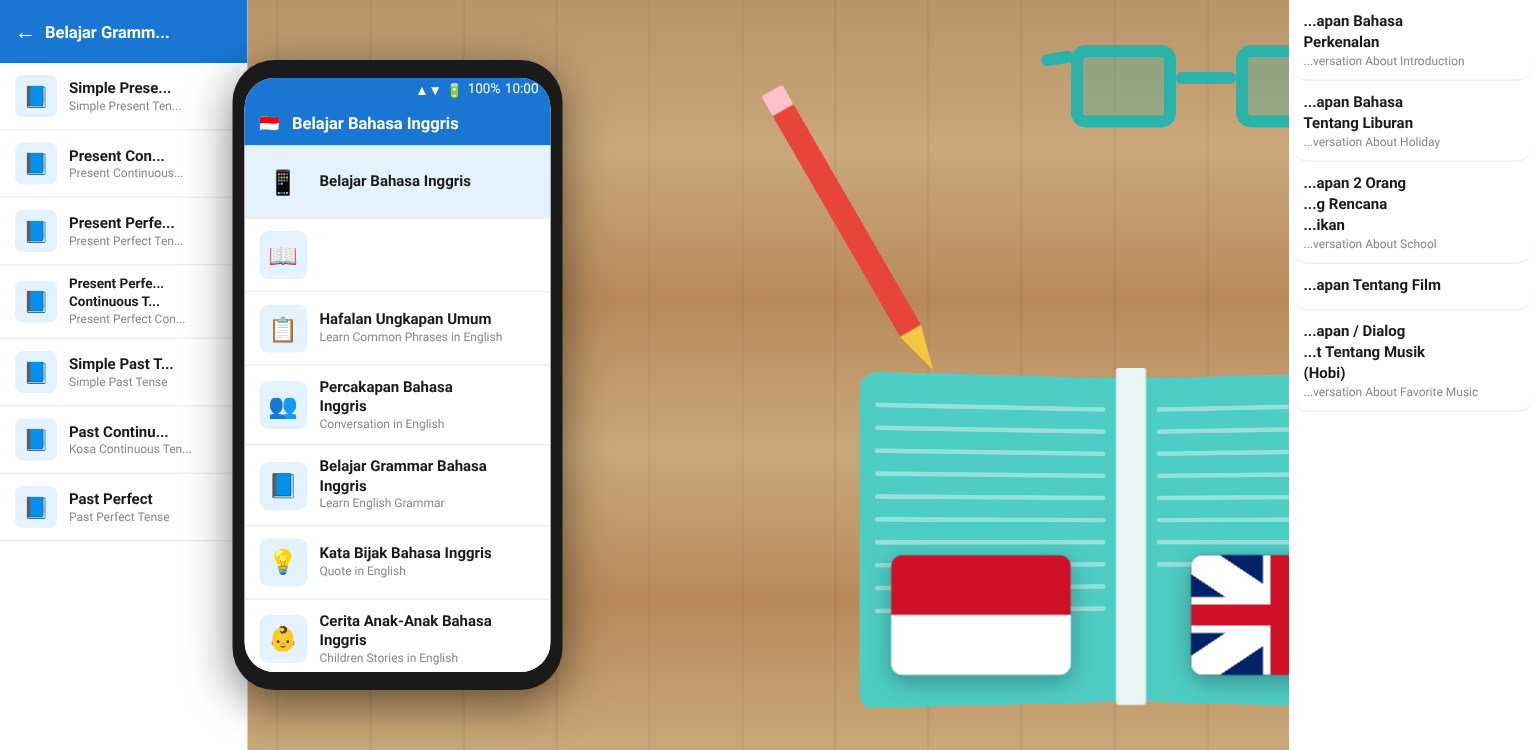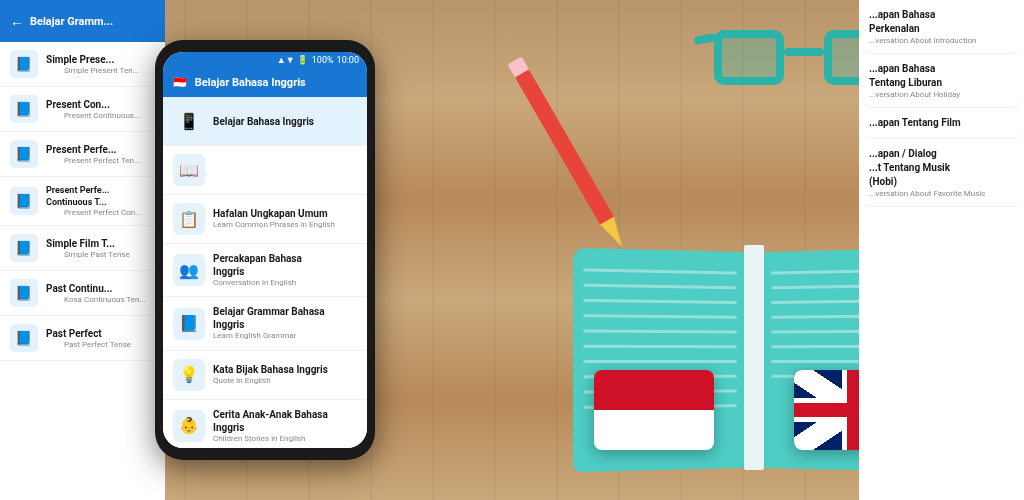--- a/index.html
+++ b/index.html
@@ -287,21 +287,20 @@
     .left-item-text {}
     .left-item-title {
       font-size: 10px;
       font-weight: bold;
       color: #1a1a1a;
       line-height: 1.3;
     }
     .left-item-sub {
       font-size: 8px;
       color: #888;
-      margin-left: 18px;
     }
 
     
     .right-list {
       position: absolute;
       right: 0;
       top: 0;
       bottom: 0;
       width: 165px;
       background: #fff;
@@ -371,21 +370,21 @@
   <div class="left-item">
     <div class="left-item-icon">📘</div>
     <div class="left-item-text">
       <div class="left-item-title" style="font-size:9px;">Present Perfe...<br>Continuous T...</div>
       <div class="left-item-sub">Present Perfect Con...</div>
     </div>
   </div>
   <div class="left-item">
     <div class="left-item-icon">📘</div>
     <div class="left-item-text">
-      <div class="left-item-title">Simple Film T...</div>
+      <div class="left-item-title">Simple Past T...</div>
       <div class="left-item-sub">Simple Past Tense</div>
     </div>
   </div>
   <div class="left-item">
     <div class="left-item-icon">📘</div>
     <div class="left-item-text">
       <div class="left-item-title">Past Continu...</div>
       <div class="left-item-sub">Kosa Continuous Ten...</div>
     </div>
   </div>
@@ -402,20 +401,26 @@
   <div class="right-item">
     <div class="right-item-text">
       <div class="right-item-title">...apan Bahasa<br>Perkenalan</div>
       <div class="right-item-sub">...versation About Introduction</div>
     </div>
   </div>
   <div class="right-item">
     <div class="right-item-text">
       <div class="right-item-title">...apan Bahasa<br>Tentang Liburan</div>
       <div class="right-item-sub">...versation About Holiday</div>
+    </div>
+  </div>
+  <div class="right-item">
+    <div class="right-item-text">
+      <div class="right-item-title">...apan 2 Orang<br>...g Rencana<br>...ikan</div>
+      <div class="right-item-sub">...versation About School</div>
     </div>
   </div>
   <div class="right-item">
     <div class="right-item-text">
       <div class="right-item-title">...apan Tentang Film</div>
     </div>
   </div>
   <div class="right-item">
     <div class="right-item-text">
       <div class="right-item-title">...apan / Dialog<br>...t Tentang Musik<br>(Hobi)</div>

